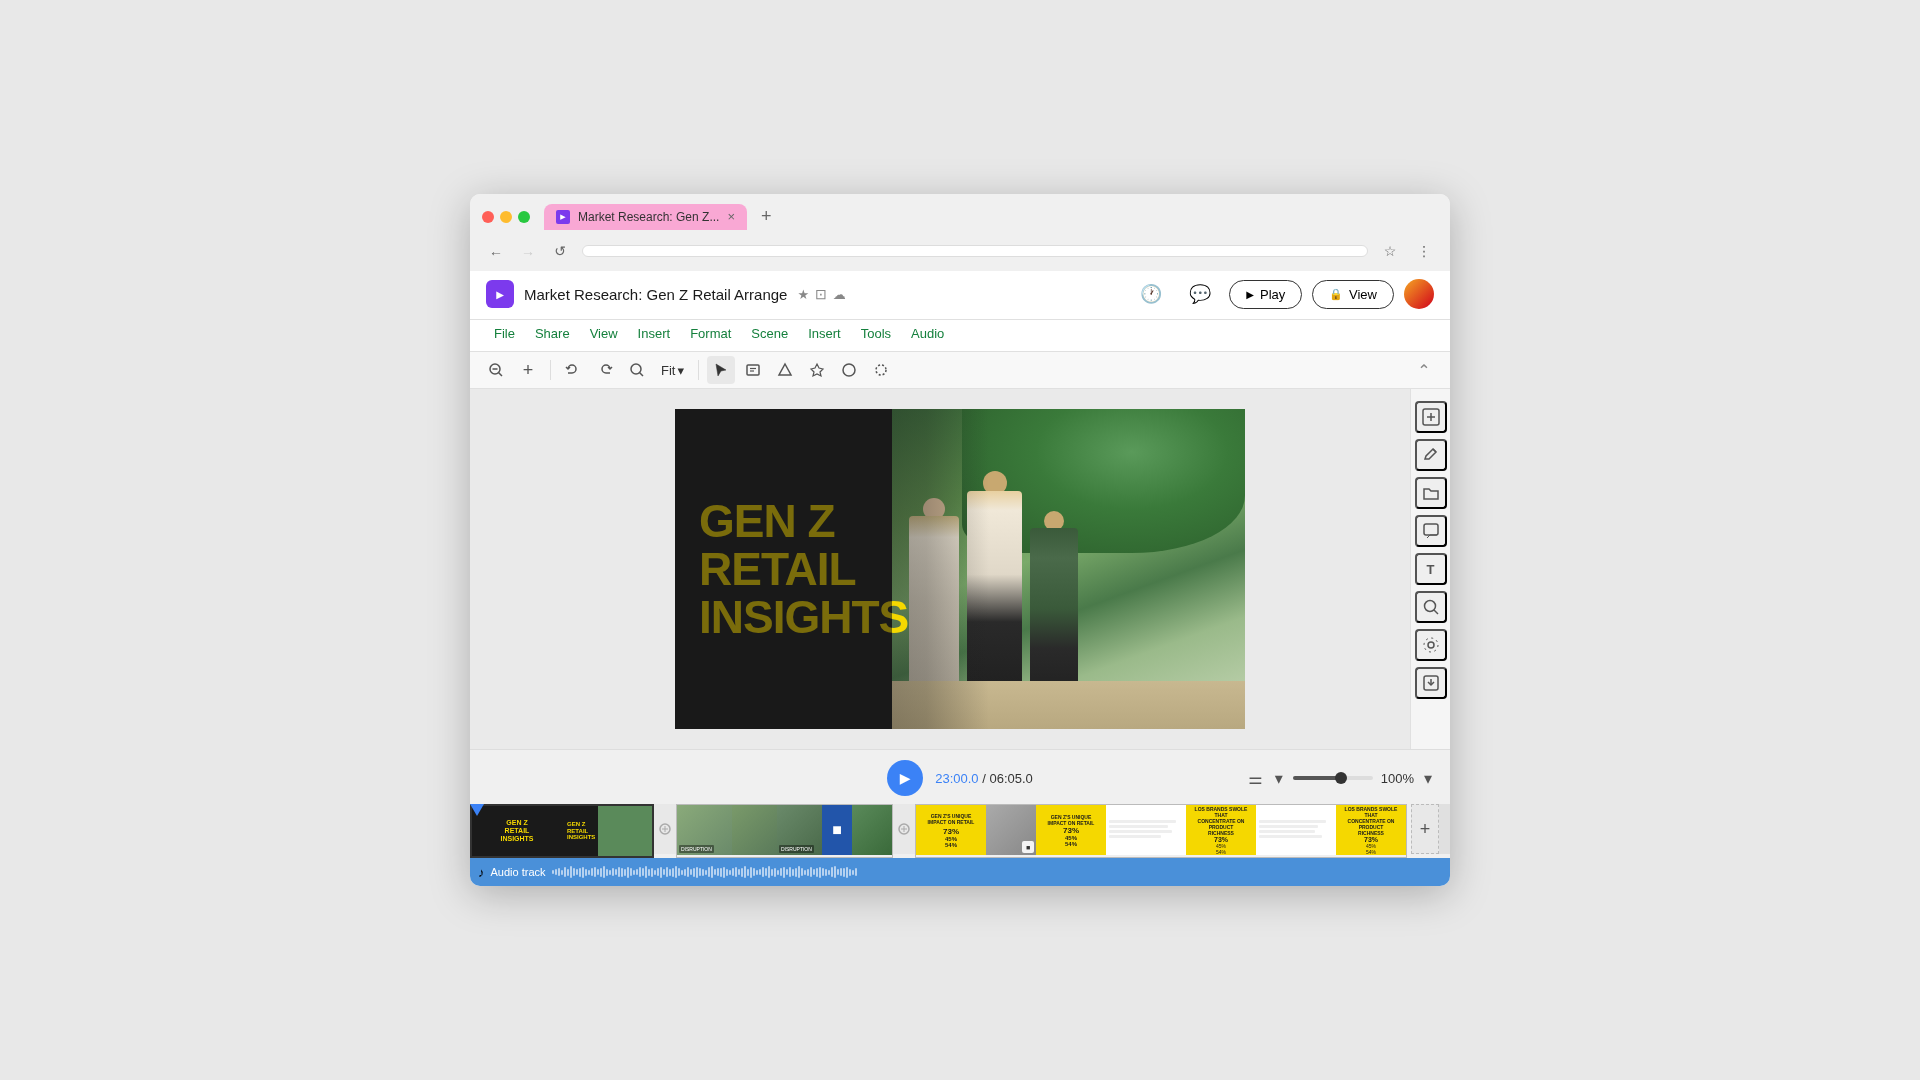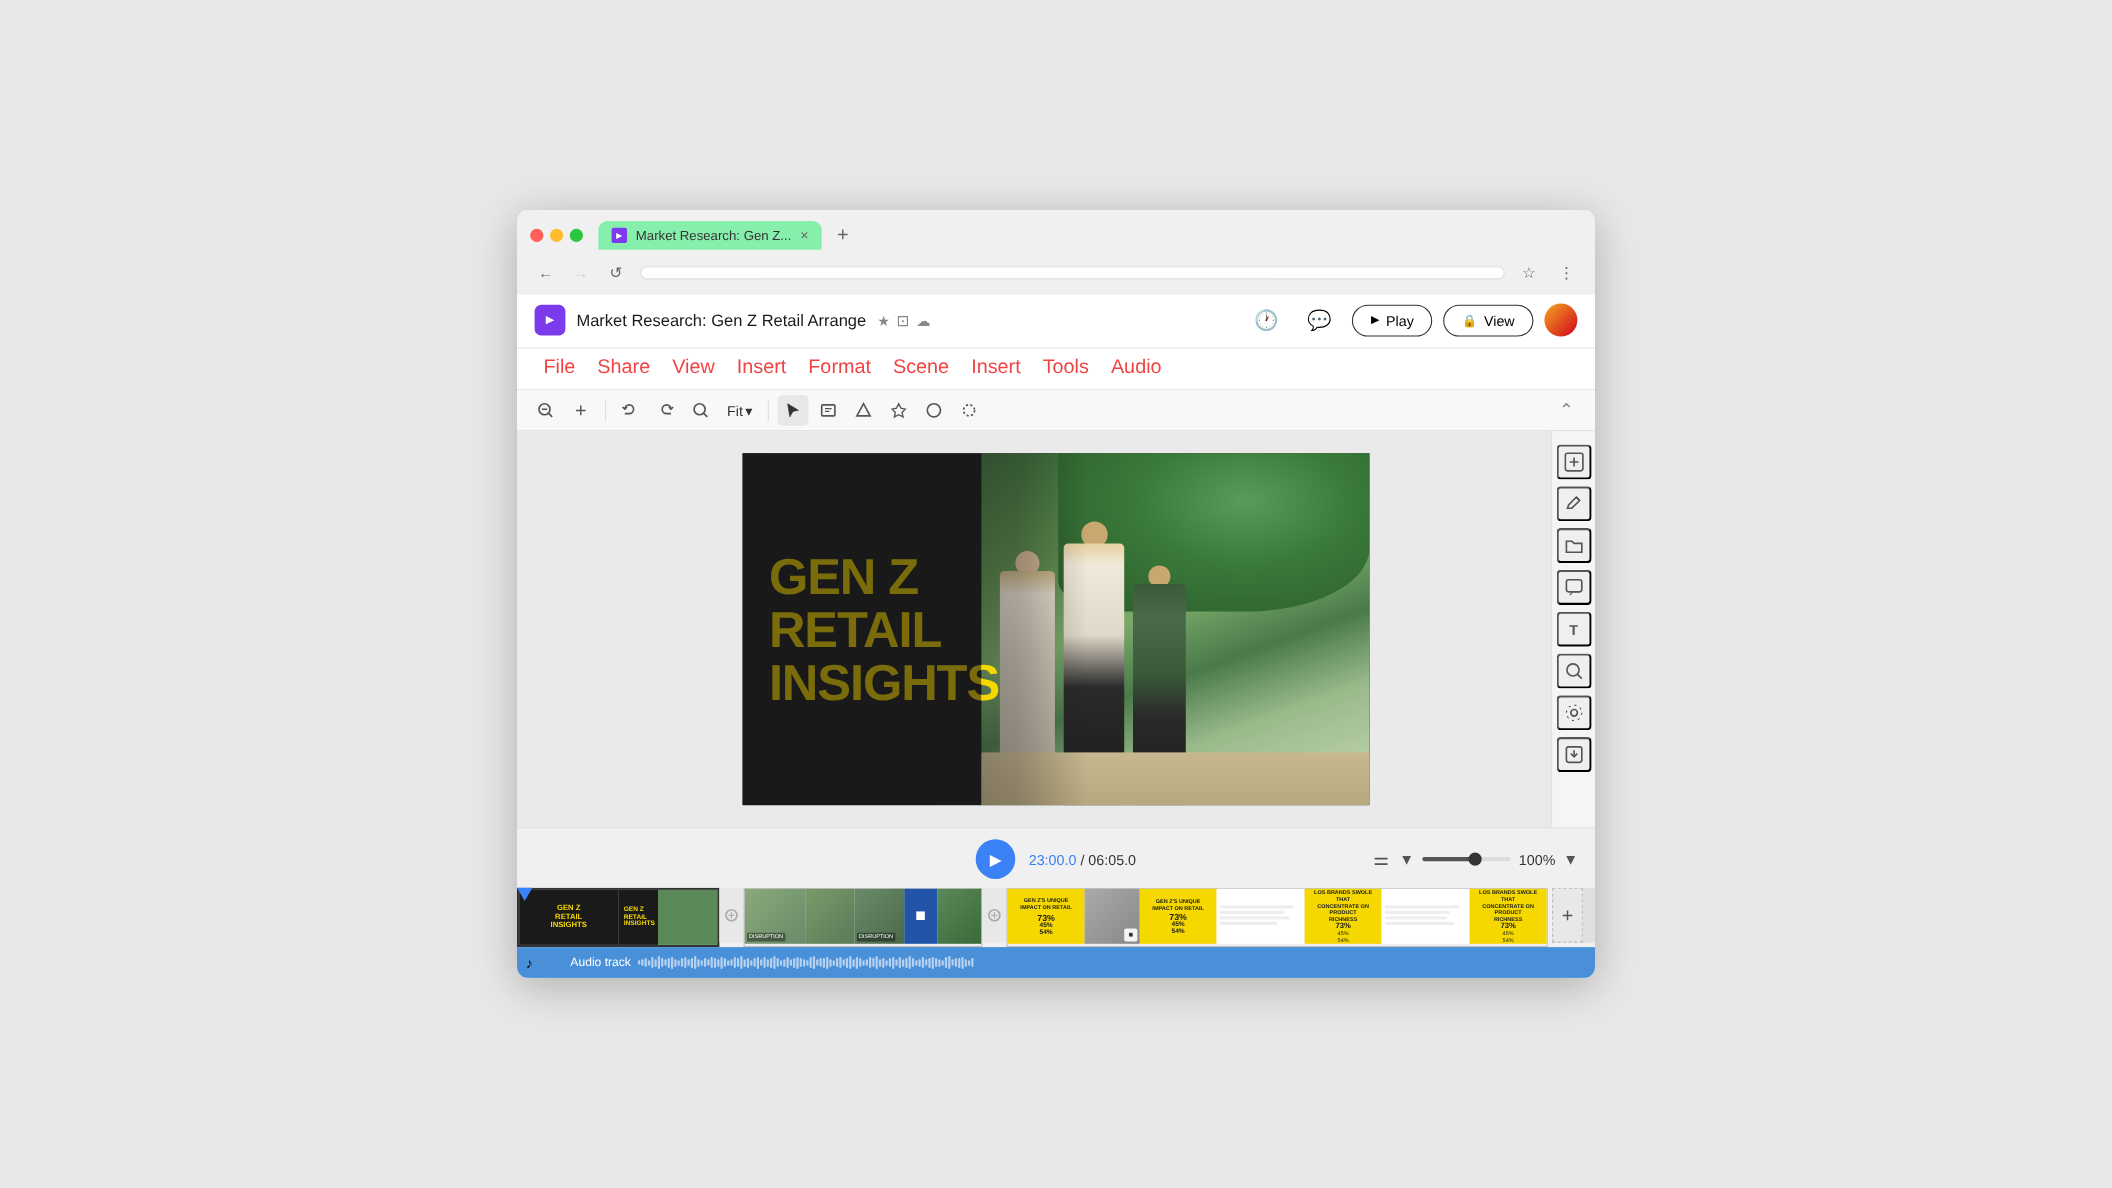--- a/index.html
+++ b/index.html
@@ -27,21 +27,21 @@
     }
     .browser-tab-bar {
       display: flex;
       align-items: center;
       gap: 6px;
       margin-bottom: 0;
     }
     .browser-tab {
       display: flex;
       align-items: center;
-      background: #86efac;
+      background: #f9a8d4;
       border-radius: 8px 8px 0 0;
       padding: 6px 12px;
       font-size: 12px;
       color: #333;
       gap: 8px;
       min-width: 160px;
       max-width: 220px;
       position: relative;
     }
     .browser-tab .favicon {
@@ -227,22 +227,22 @@
       overflow: hidden;
     }
     
     .menu-bar {
       display: flex;
       gap: 4px;
       padding: 2px 0 0;
     }
     .menu-item {
       padding: 4px 8px;
-      font-size: 18px;
-      color: #ef4444;
+      font-size: 13px;
+      color: #15803d;
       cursor: pointer;
       border-radius: 4px;
     }
     
     .toolbar {
       background: #f8f8f8;
       border-bottom: 1px solid #e0e0e0;
       padding: 4px 12px;
       display: flex;
       align-items: center;
@@ -442,21 +442,20 @@
       display: flex;
       align-items: center;
       padding: 0 8px;
       gap: 6px;
     }
     .audio-track-label {
       font-size: 11px;
       color: white;
       white-space: nowrap;
       flex-shrink: 0;
-      margin-left: 28px;
     }
     .audio-waveform {
       flex: 1;
       height: 18px;
       display: flex;
       align-items: center;
       gap: 1px;
     }
     .waveform-bar {
       width: 2px;

